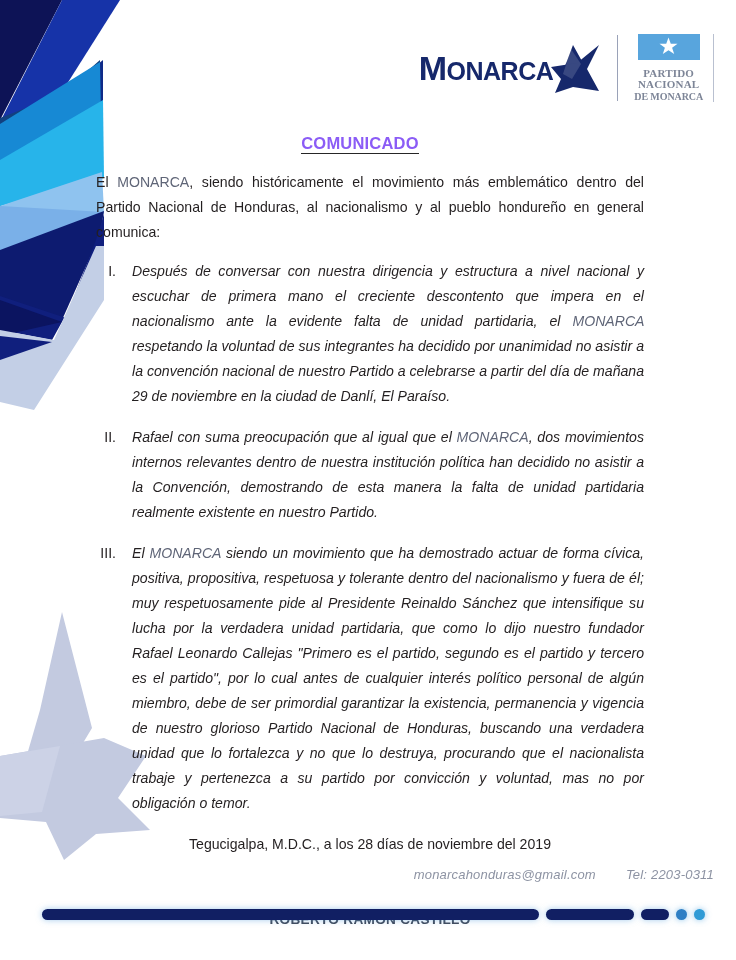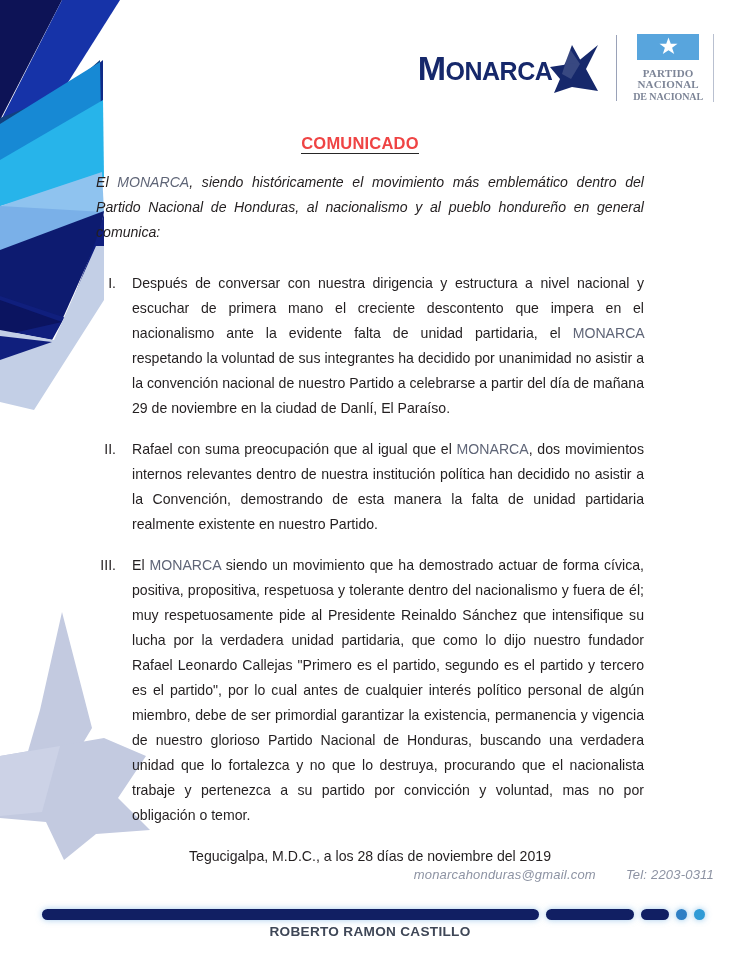--- a/index.html
+++ b/index.html
@@ -95,55 +95,56 @@
   .pn-text .l3 { font-size: 10px; letter-spacing: -0.1px; }
 
   
   .doc-title {
     position: absolute;
     left: 0; right: 16px;
     top: 134px;
     text-align: center;
     font-size: 16.5px;
     font-weight: bold;
-    color: #ef4444;
+    color: #8b5cf6;
     letter-spacing: 0.2px;
   }
   .doc-title span {
     border-bottom: 1.6px solid #262626;
     padding-bottom: 1px;
   }
 
   .content {
     position: absolute;
     left: 96px;
     top: 170px;
     width: 548px;
     font-size: 14.1px;
     line-height: 25px;
     color: #231f20;
     text-align: justify;
   }
 
-  .intro { margin-bottom: 26px; font-style: italic; }
+  .intro { margin-bottom: 14px; }
 
   .list { list-style: none; }
   .list-item {
     display: flex;
     margin-bottom: 16px;
   }
   .list-marker {
     flex: 0 0 36px;
     text-align: right;
     padding-right: 16px;
     color: #231f20;
   }
   .list-body {
     flex: 1 1 auto;
     text-align: justify;
+    font-style: italic;
   }
 
   .mono { color: #5f6577; }
 
   .closing {
     text-align: center;
     text-align-last: center;
   }
 
   .signature {
@@ -244,21 +245,21 @@
 
     <div class="pn-mark">
       <div class="pn-flag">
         <svg width="19" height="19" viewBox="0 0 20 20">
           <polygon points="10,0.5 12.4,7.1 19.5,7.1 13.8,11.3 16,18 10,13.9 4,18 6.2,11.3 0.5,7.1 7.6,7.1" fill="#ffffff"></polygon>
         </svg>
       </div>
       <div class="pn-text">
         <div>PARTIDO</div>
         <div>NACIONAL</div>
-        <div class="l3">DE NACIONAL</div>
+        <div class="l3">DE MONARCA</div>
       </div>
     </div>
 
   </div>
 
   <div class="doc-title">
     <span>COMUNICADO</span>
   </div>
 
   <div class="content">

